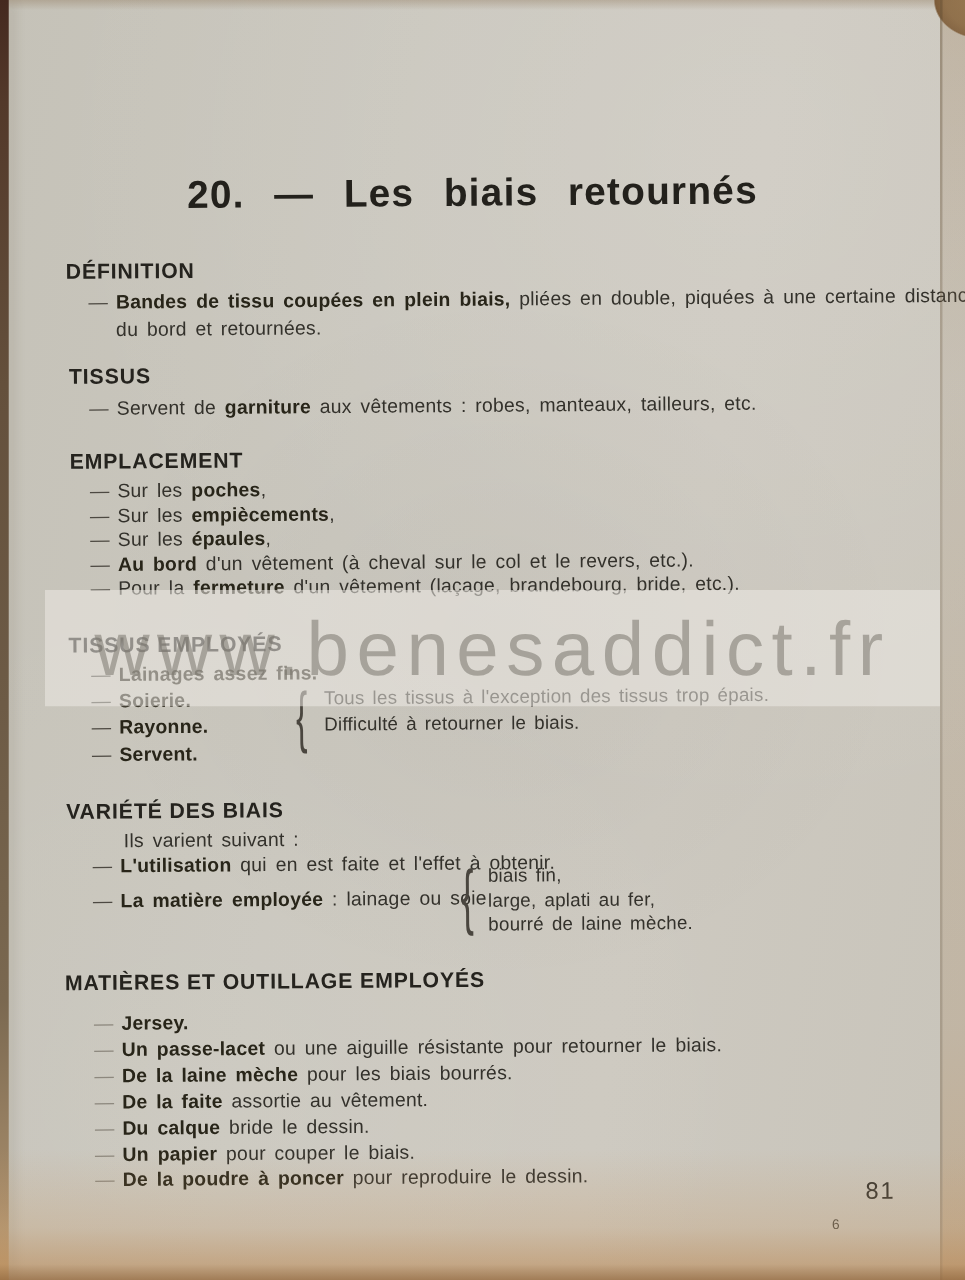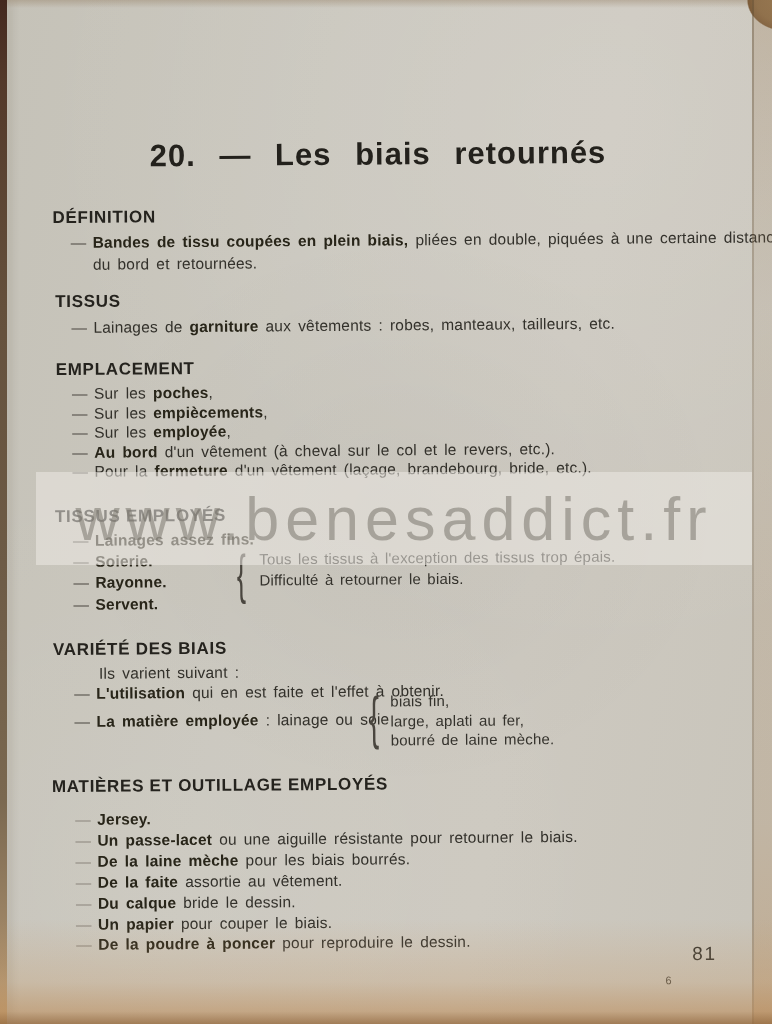--- a/index.html
+++ b/index.html
@@ -73,27 +73,27 @@
 
   <div class="content">
 
     <div class="title">20. — Les biais retournés</div>
 
     <div class="h" style="left:54px;top:206px">DÉFINITION</div>
     <div class="ln" style="left:72px;top:232px"><span class="dash">—</span><span class="b">Bandes de tissu coupées en plein biais,</span><span> pliées en double, piquées à une certaine distance</span></div>
     <div class="ln" style="left:94px;top:254px">du bord et retournées.</div>
 
     <div class="h" style="left:56px;top:290px">TISSUS</div>
-    <div class="ln" style="left:72px;top:317px"><span class="dash">—</span><span>Lainages de </span><span class="b">garniture</span><span> aux vêtements : robes, manteaux, tailleurs, etc.</span></div>
+    <div class="ln" style="left:72px;top:317px"><span class="dash">—</span><span>Servent de </span><span class="b">garniture</span><span> aux vêtements : robes, manteaux, tailleurs, etc.</span></div>
 
     <div class="h" style="left:56px;top:358px">EMPLACEMENT</div>
     <div class="rows emplacement">
       <div class="row"><span class="dash">—</span><span>Sur les </span><span class="b">poches</span><span>,</span></div>
       <div class="row"><span class="dash">—</span><span>Sur les </span><span class="b">empiècements</span><span>,</span></div>
-      <div class="row"><span class="dash">—</span><span>Sur les </span><span class="b">employée</span><span>,</span></div>
+      <div class="row"><span class="dash">—</span><span>Sur les </span><span class="b">épaules</span><span>,</span></div>
       <div class="row"><span class="dash">—</span><span></span><span class="b">Au bord</span><span> d'un vêtement (à cheval sur le col et le revers, etc.).</span></div>
       <div class="row"><span class="dash">—</span><span>Pour la </span><span class="b">fermeture</span><span> d'un vêtement (laçage, brandebourg, bride, etc.).</span></div>
     </div>
 
     <div class="h" style="left:54px;top:505px">TISSUS EMPLOYÉS</div>
     <div class="rows tissus-rows">
       <div class="row"><span class="dash">—</span><span></span><span class="b">Lainages assez fins.</span><span></span></div>
       <div class="row"><span class="dash">—</span><span></span><span class="b">Soierie.</span><span></span></div>
       <div class="row"><span class="dash">—</span><span></span><span class="b">Rayonne.</span><span></span></div>
       <div class="row"><span class="dash">—</span><span></span><span class="b">Servent.</span><span></span></div>

